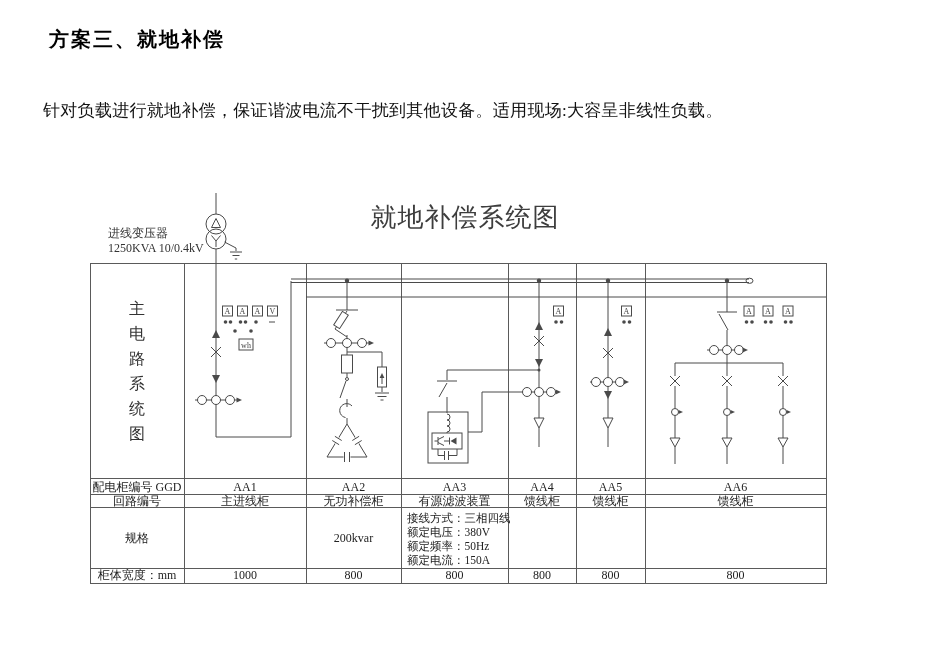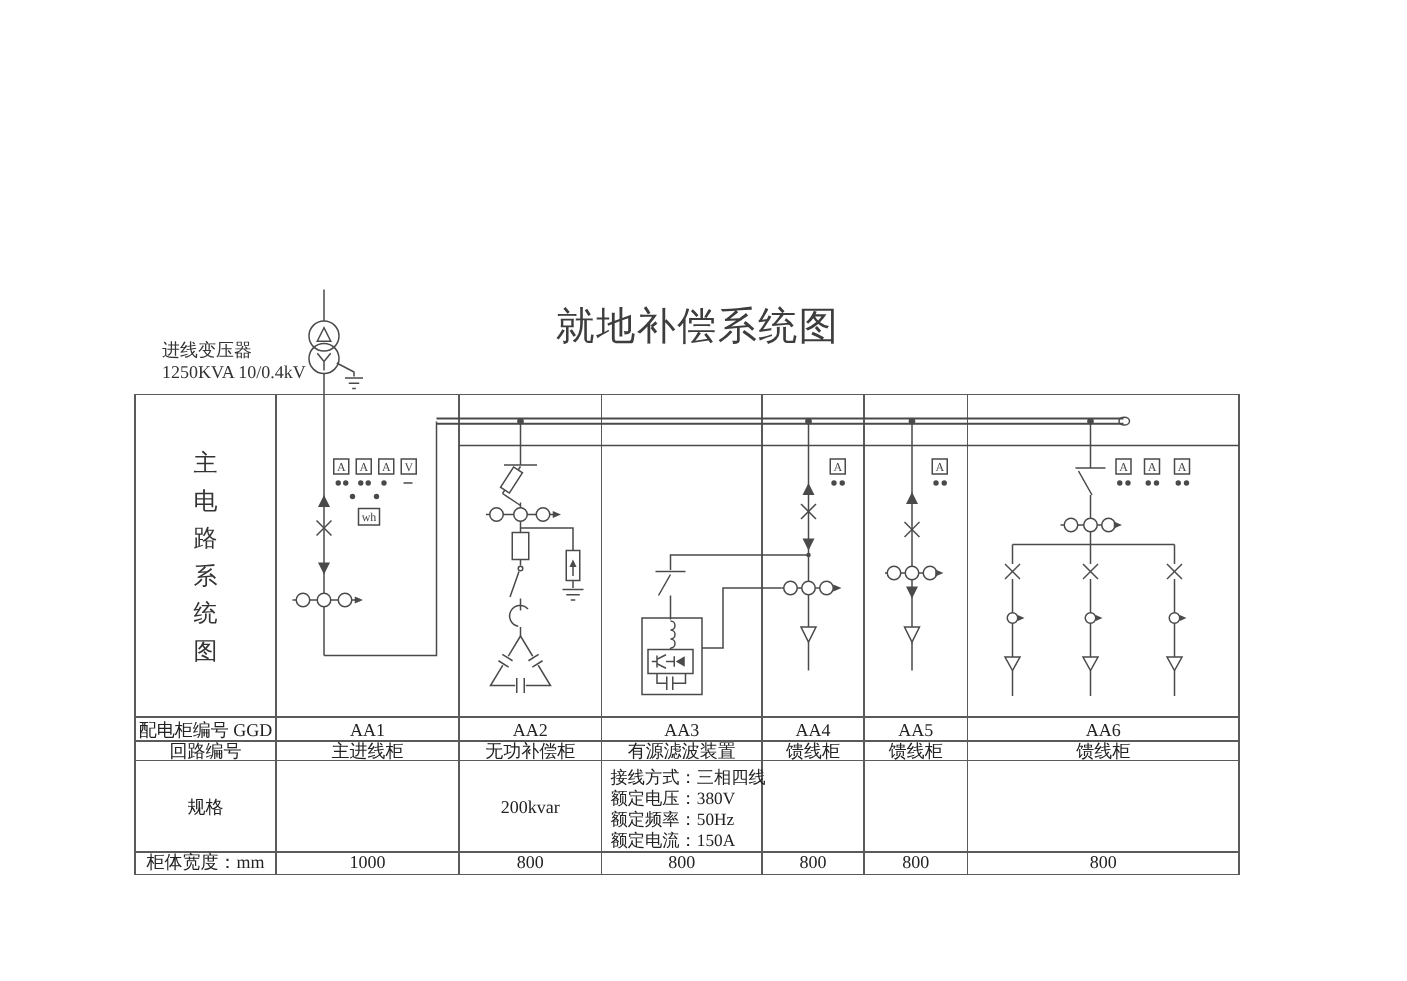--- a/index.html
+++ b/index.html
@@ -23,20 +23,22 @@
   .side{font-size:16px;}
   .tbl{font-size:12px;fill:#222;}
   .tbl2{font-size:11.5px;fill:#222;}
   .mtr{font-size:8px;fill:#444;}
 </style>
 </head>
 <body>
 
 <div class="page">
 
+  <div class="heading">方案三、就地补偿</div>
+  <div class="bodytext">针对负载进行就地补偿，保证谐波电流不干扰到其他设备。适用现场:大容呈非线性负载。</div>
 
   <svg width="938" height="654" viewBox="0 0 938 654">
 
     <text class="ttl" x="465" y="226" text-anchor="middle">就地补偿系统图</text>
 
     <g>
       <line class="ln" x1="216" y1="193" x2="216" y2="214"></line>
       <circle class="ln" cx="216" cy="224" r="10"></circle>
       <polygon class="ln" points="216,218.5 211.5,227.5 220.5,227.5"></polygon>
       <circle class="ln" cx="216" cy="239" r="10"></circle>

